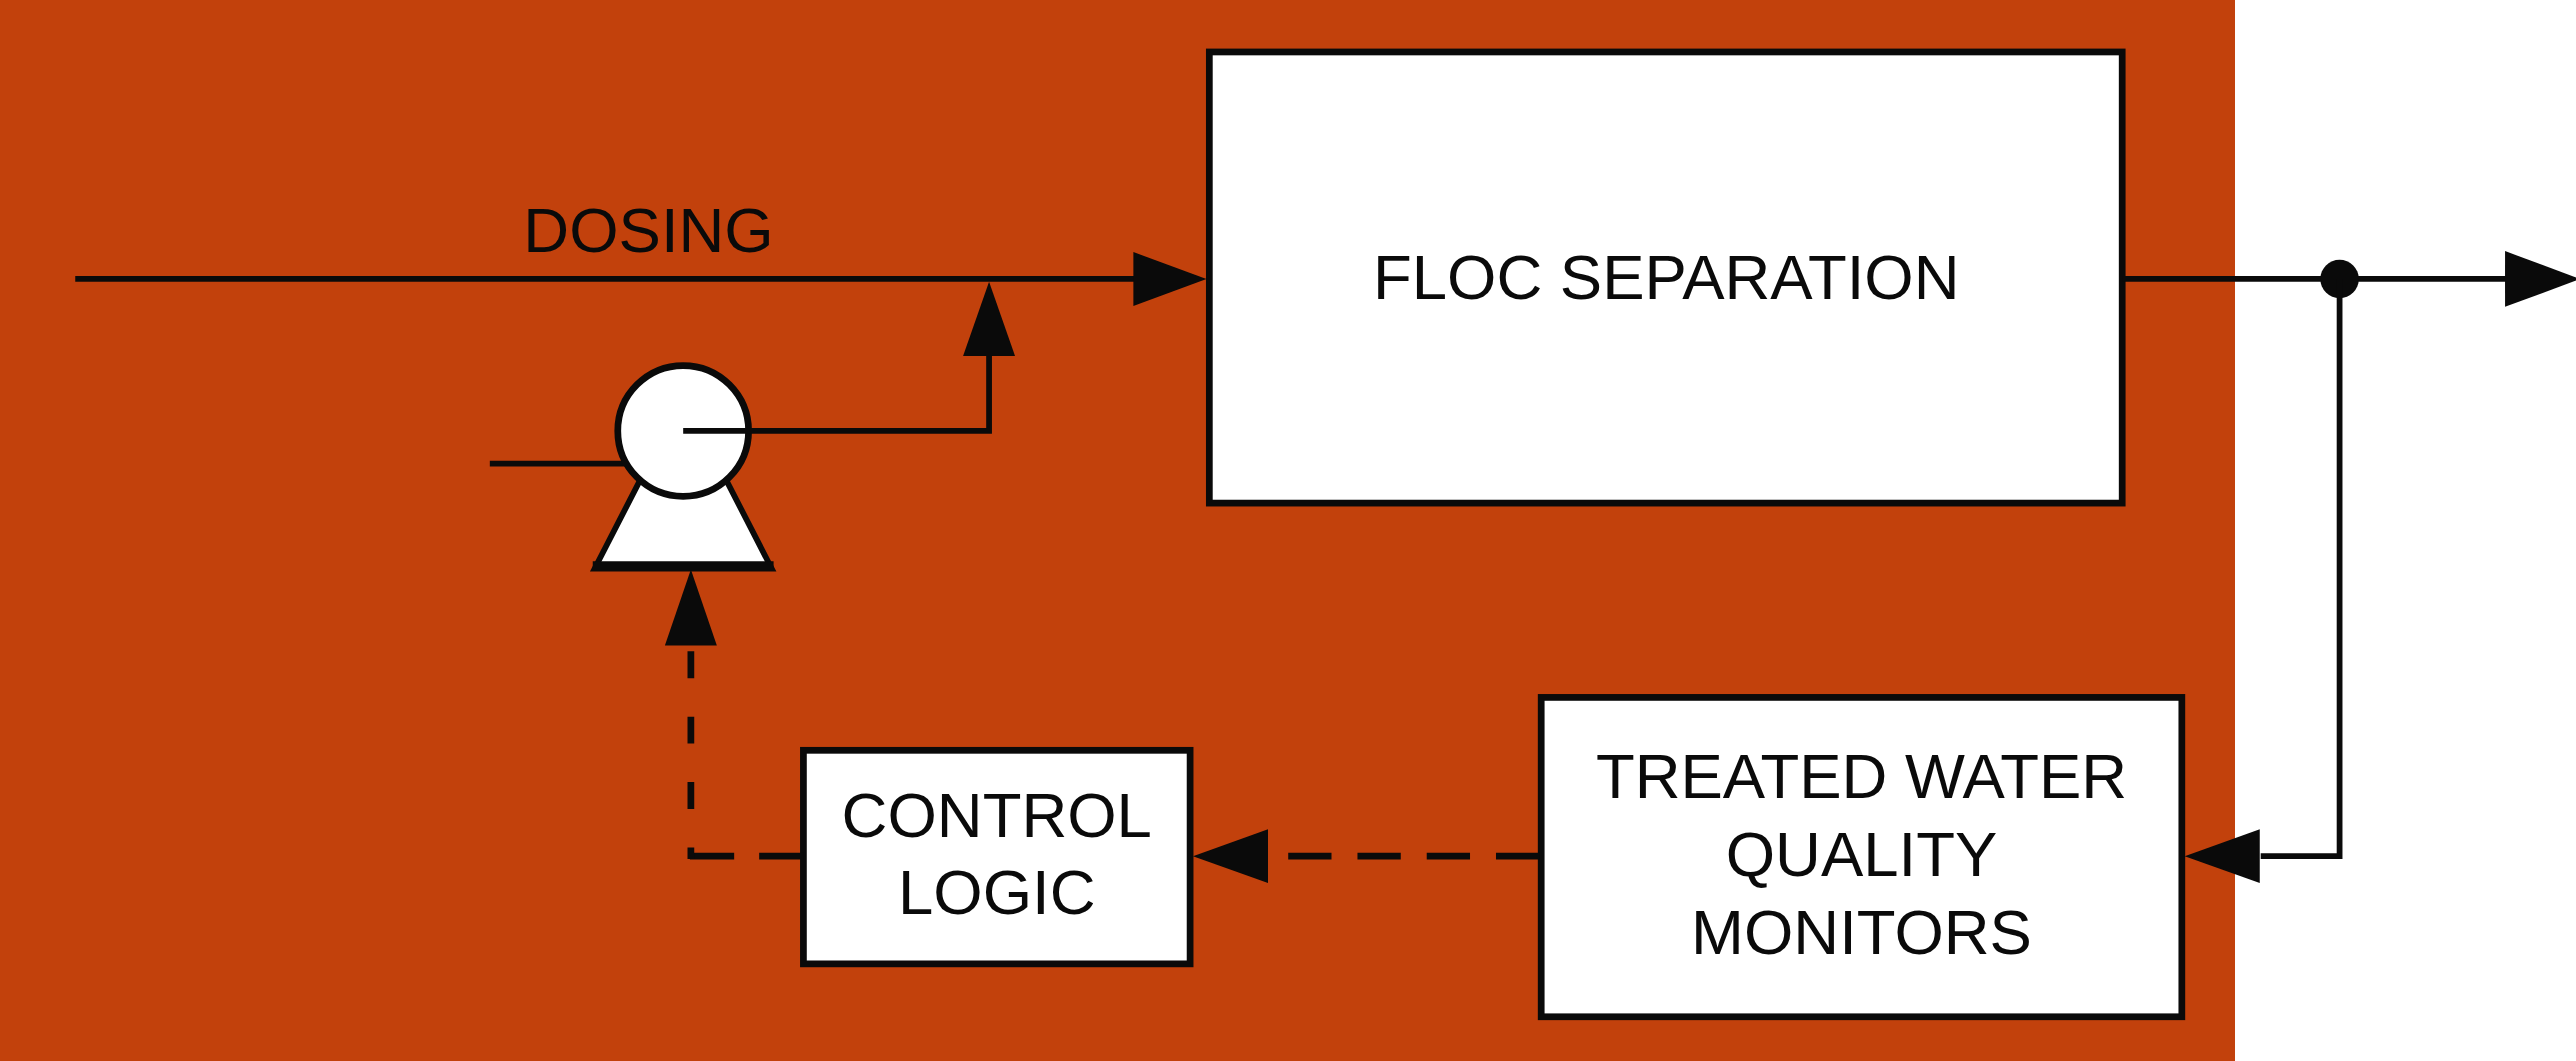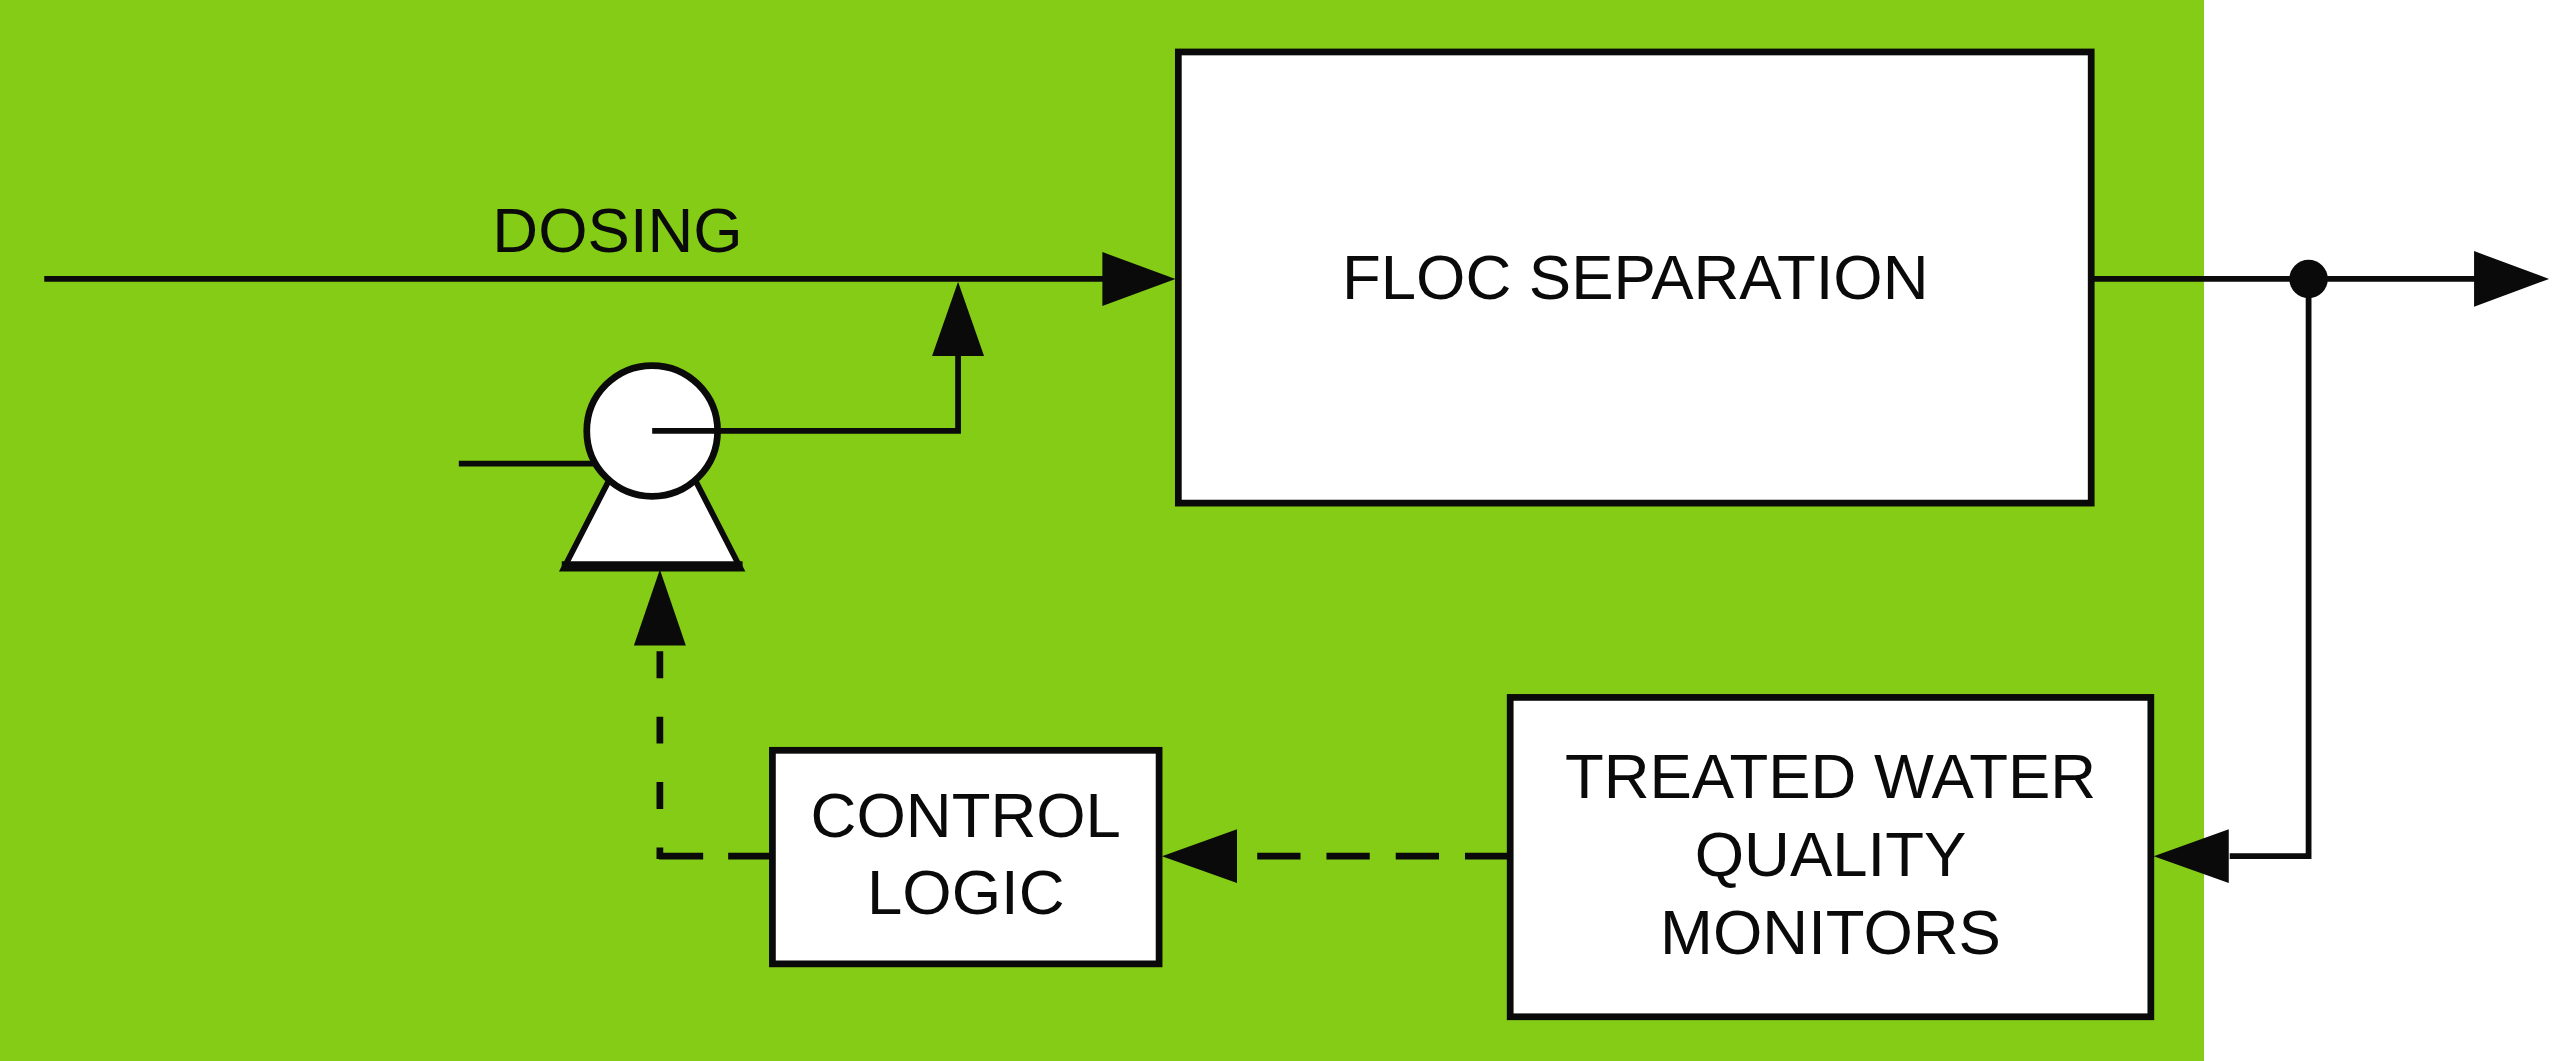--- a/index.html
+++ b/index.html
@@ -3,22 +3,23 @@
 <meta charset="utf-8">
 <style>
   html, body {
     margin: 0;
     padding: 0;
     background: #ffffff;
   }
   .diagram-stage {
     width: 2204px;
     height: 1062px;
-    background: #84cc16;
+    background: #c2410c;
     position: relative;
+    padding-left: 31px;
   }
   svg {
     display: block;
     width: 2576px;
     height: 1062px;
   }
   .diagram-label {
     font-family: "Liberation Sans", "DejaVu Sans", sans-serif;
     font-size: 66px;
     font-weight: 400;

